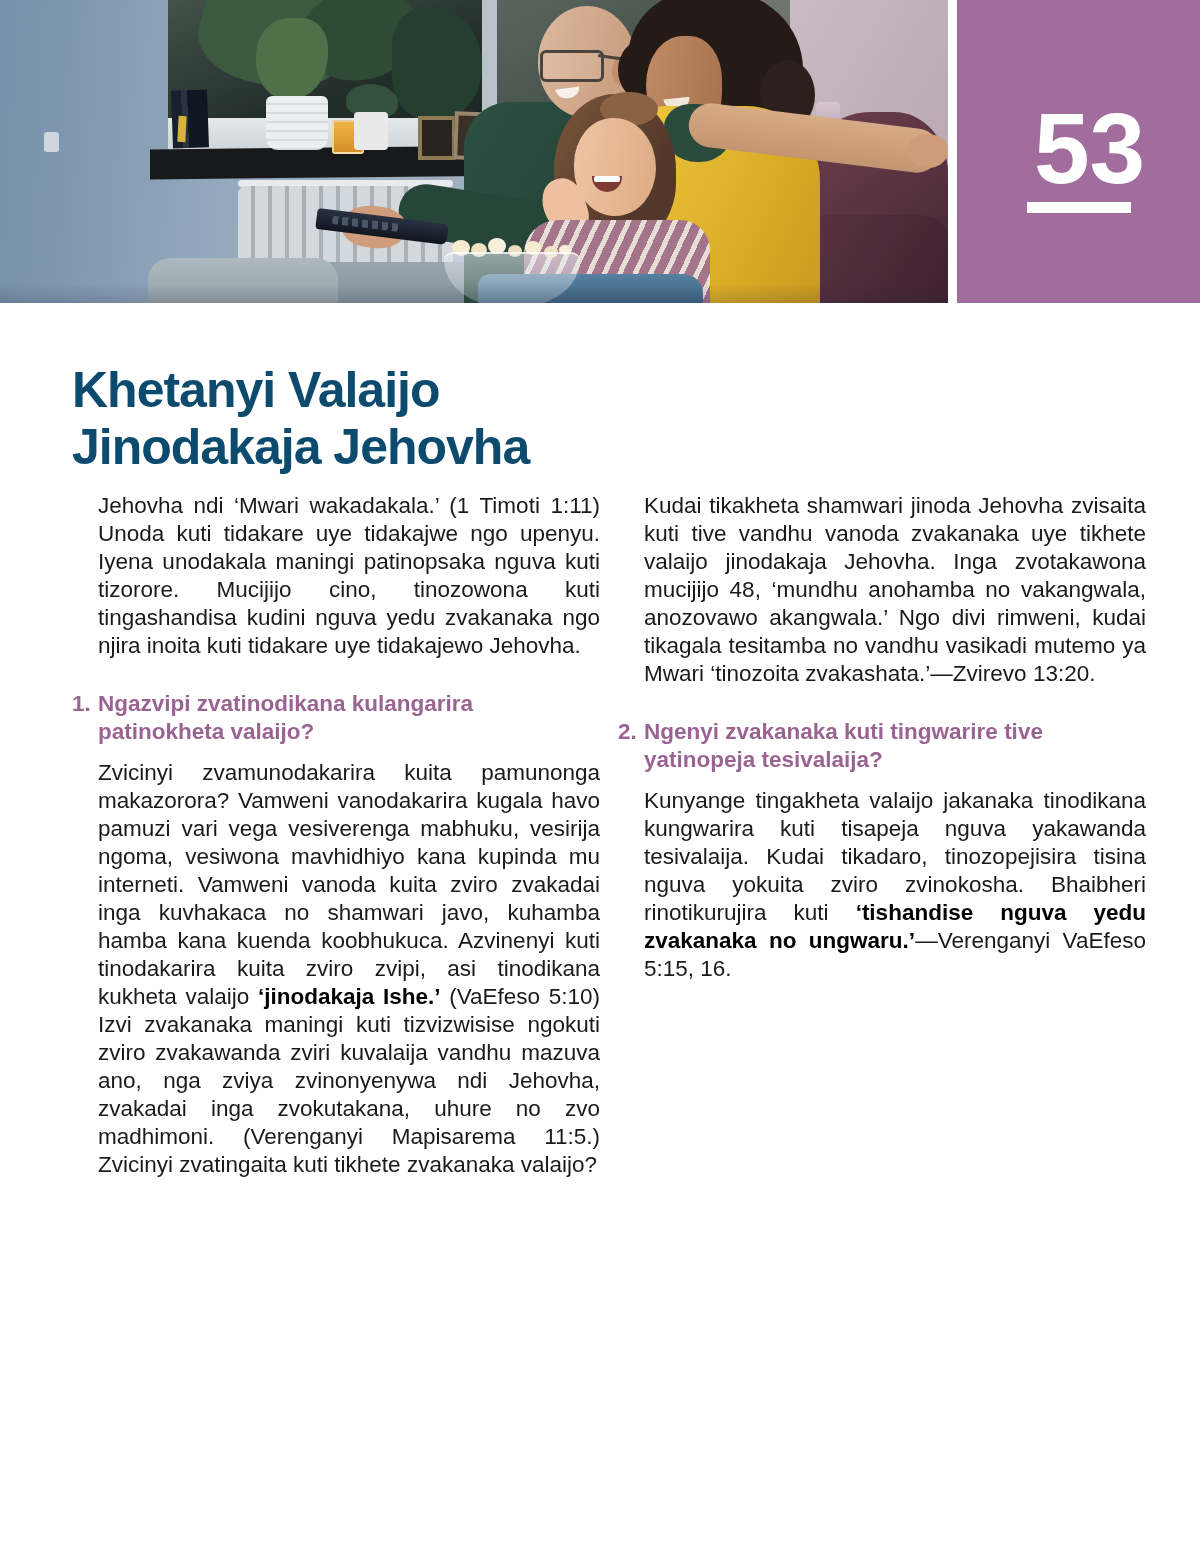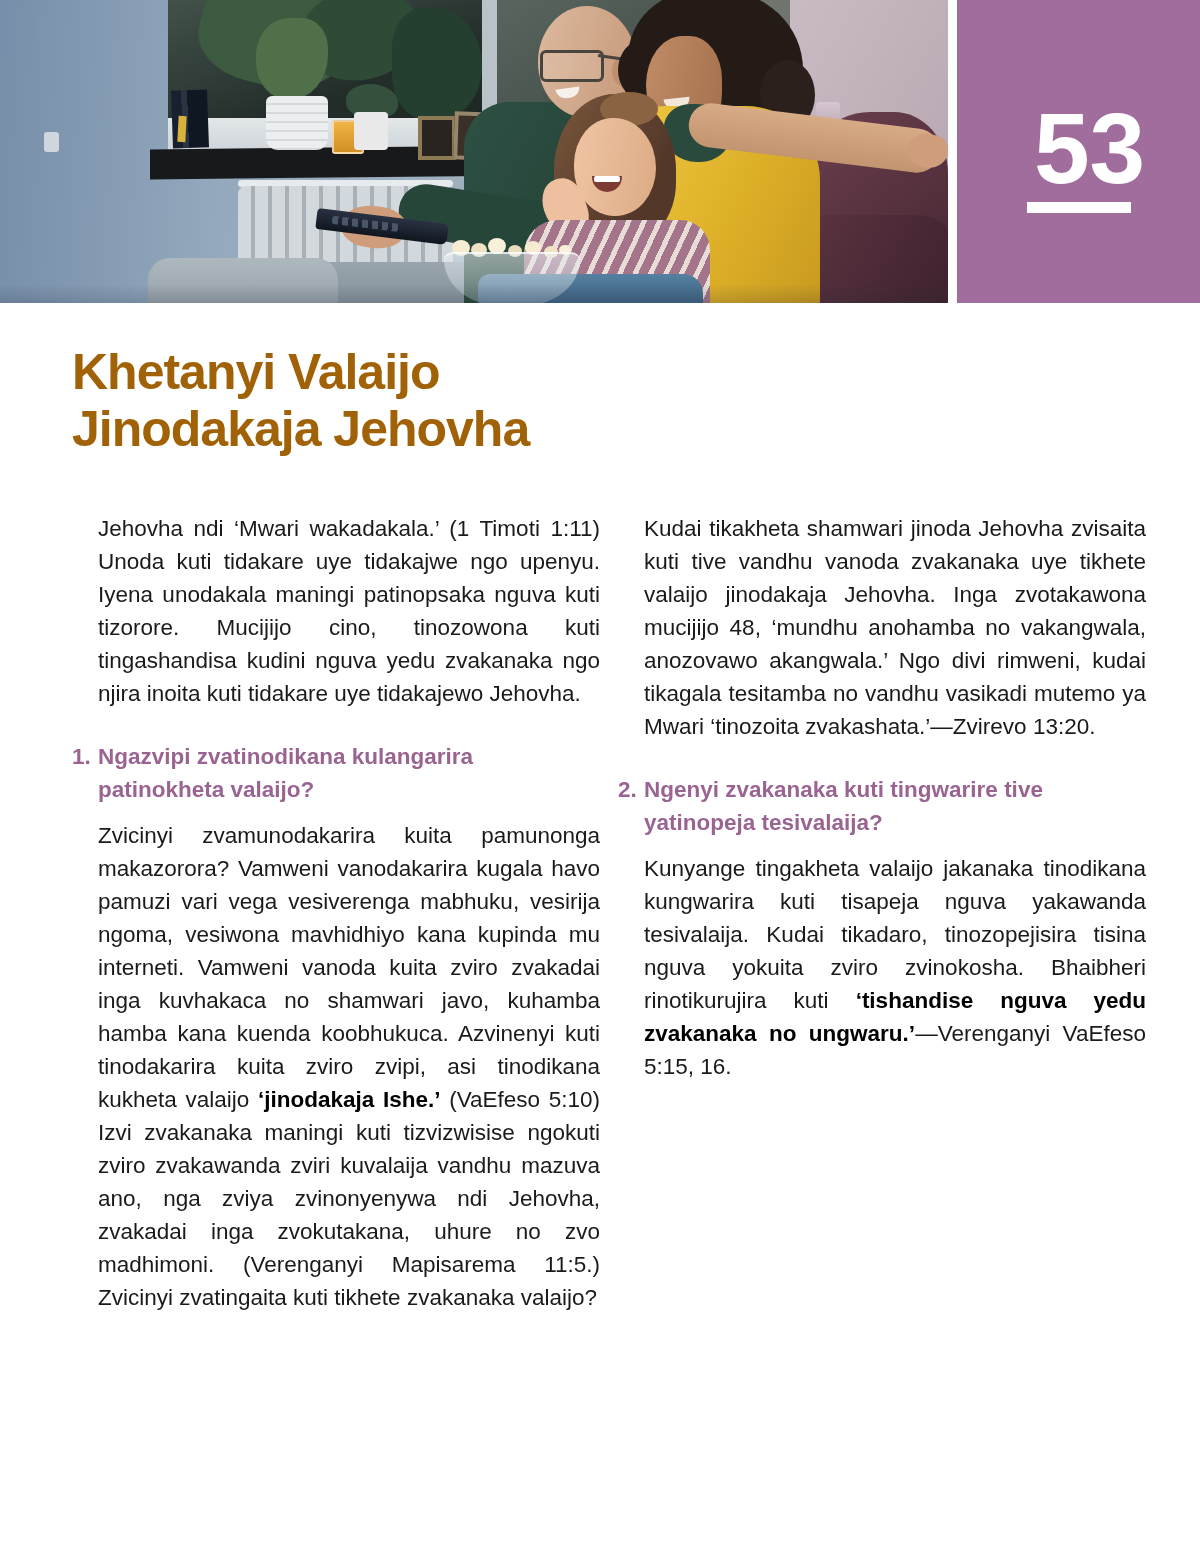--- a/index.html
+++ b/index.html
@@ -11,25 +11,25 @@
   .ph{position:absolute;}
 
   
   .lesson-block{position:absolute;left:957px;top:0;width:243px;height:303px;background:#a06d9c;}
   .lesson-number{position:absolute;left:11px;top:98px;width:100%;text-align:center;
                  font-size:100px;line-height:1;font-weight:bold;color:#ffffff;}
   .lesson-underline{position:absolute;left:50%;top:202px;transform:translateX(-50%);
                     width:104px;height:11px;background:#ffffff;}
 
   
-  .title{position:absolute;left:72px;top:344px;margin:0;font-size:50px;line-height:57px;
-         font-weight:bold;letter-spacing:-1px;color:#a16207;white-space:pre-line;}
+  .title{position:absolute;left:72px;top:362px;margin:0;font-size:50px;line-height:57px;
+         font-weight:bold;letter-spacing:-1px;color:#0c4a6e;white-space:pre-line;}
 
   
-  .col{position:absolute;top:512px;width:528px;font-size:22.5px;line-height:33px;}
+  .col{position:absolute;top:492px;width:528px;font-size:22.5px;line-height:28px;}
   .col-left{left:72px;}
   .col-right{left:618px;}
   .col p{margin:0;padding-left:26px;text-align:justify;}
   .col p b{color:#000;}
   .question{display:grid;grid-template-columns:26px 1fr;margin:30px 0 13px;
             font-weight:bold;color:#9a6492;}
   .q-num{text-align:left;}
 </style>
 </head>
 <body>

